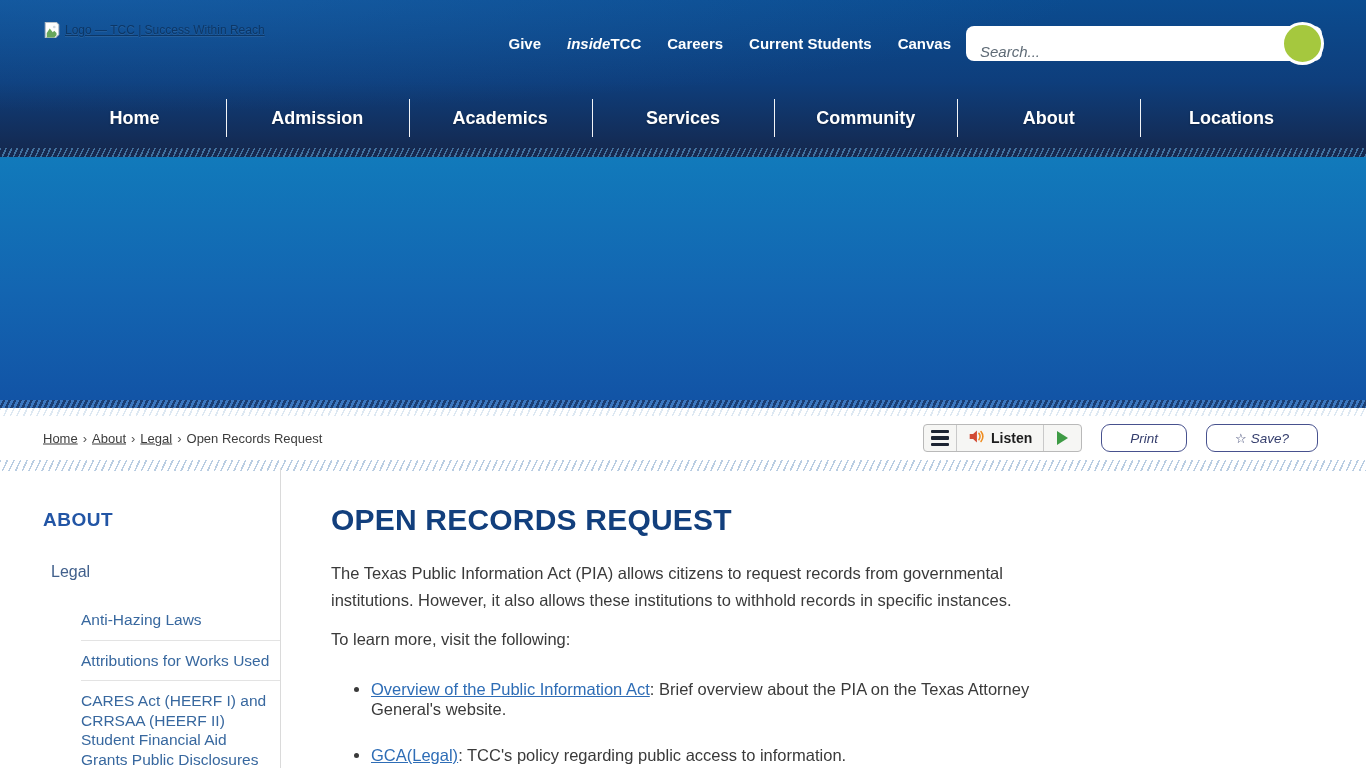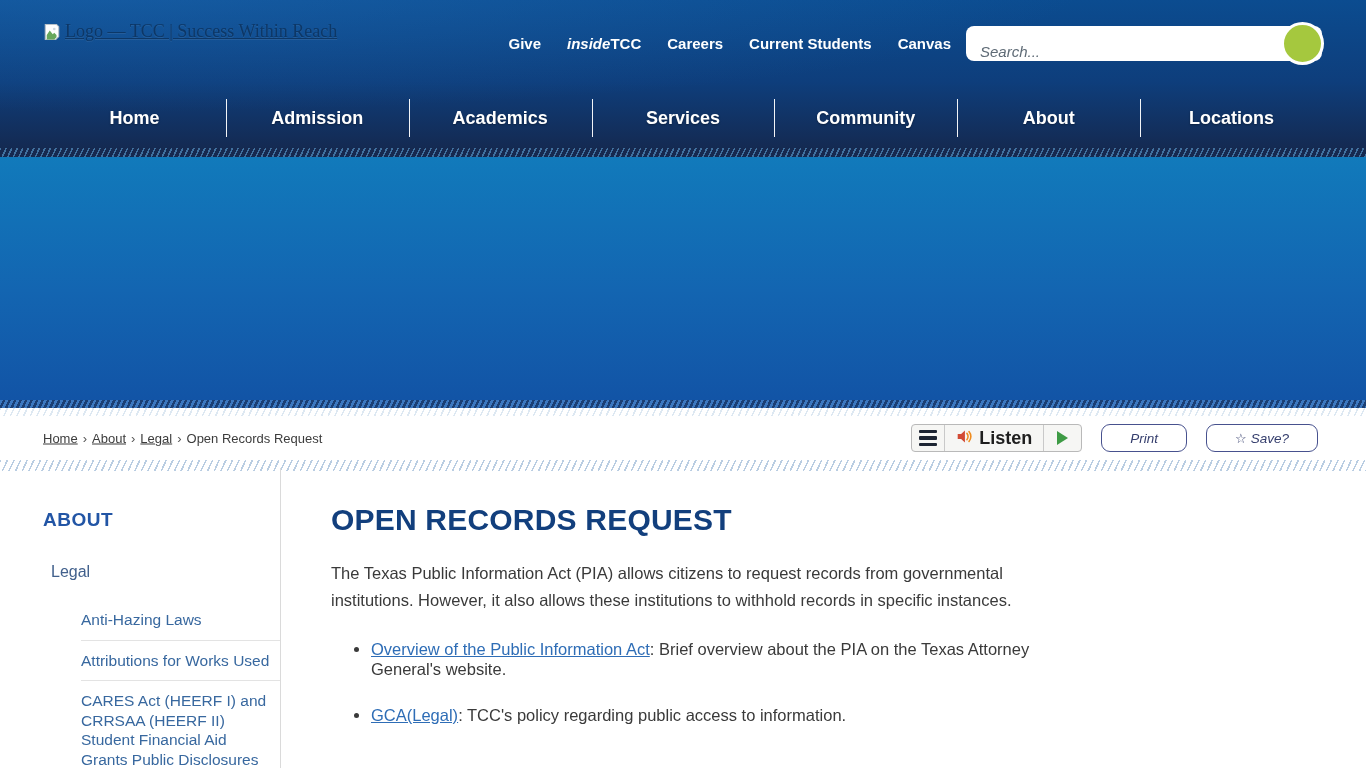--- a/index.html
+++ b/index.html
@@ -6,21 +6,21 @@
   html,body { width:1366px; height:768px; }
   body { font-family:"Liberation Sans", sans-serif; background:#fff; }
   .page { position:relative; width:1366px; height:768px; overflow:hidden; background:#fff; }
 
   
   .site-header { position:absolute; top:0; left:0; right:0; height:148px;
     background:radial-gradient(ellipse at 8% -10%, rgba(34,110,184,.45), transparent 55%),
                linear-gradient(to bottom, #0b4c90 0%, #0e3e7c 55%, #142a52 100%); }
   .logo { position:absolute; left:43px; top:21px; display:flex; align-items:center; gap:4px; text-decoration:none; cursor:pointer; }
   .logo .broken-img { width:18px; height:18px; display:inline-block; }
-  .logo-text { font-size:18px; color:#0d3766; text-decoration:underline; text-shadow:0 1px 0 rgba(255,255,255,.08);font-family:Liberation Serif, serif; }
+  .logo-text { font-size:12px; color:#0d3766; text-decoration:underline; text-shadow:0 1px 0 rgba(255,255,255,.08); }
 
   .utility-nav { position:absolute; top:35px; right:415px; display:flex; gap:26px; align-items:center; white-space:nowrap; }
   .utility-nav a { color:#fff; font-size:15px; font-weight:600; text-decoration:none; cursor:pointer; }
   .utility-nav a em { font-style:italic; font-weight:600; }
 
   .search { position:absolute; left:966px; top:26px; width:356px; height:35px; background:#fff; border-radius:8px; }
   .search input { position:absolute; inset:0; width:100%; height:100%; border:none; outline:none; background:transparent;
     border-radius:8px; padding:0 52px 0 14px; font-size:15px; color:#333; font-family:"Liberation Sans", sans-serif;margin-top:8px; }
   .search input::placeholder { color:#5f6b76; font-style:italic; }
   .search-btn { position:absolute; right:-2px; top:-4px; width:43px; height:43px; border-radius:50%;
@@ -49,21 +49,21 @@
   .breadcrumb { position:absolute; left:43px; top:50%; transform:translateY(-50%); font-size:13px; color:#3c3c3c; white-space:nowrap; }
   .breadcrumb a { color:#3c3c3c; text-decoration:underline; cursor:pointer; }
   .breadcrumb .sep { margin:0 5px; color:#555; }
 
   .toolbar { position:absolute; right:48px; top:50%; transform:translateY(-50%); display:flex; align-items:center; gap:19px; }
   .listen-widget { display:flex; align-items:stretch; height:28px; border:1px solid #b9b9b9; border-radius:4px; background:#f6f6f4; overflow:hidden; }
   .listen-seg { display:flex; align-items:center; justify-content:center; cursor:pointer; }
   .listen-menu { width:33px; border-right:1px solid #c9c9c9; flex-direction:column; gap:3px; }
   .listen-menu i { display:block; width:18px; height:3.5px; background:#1d2533; border-radius:1px; }
   .listen-main { padding:0 11px; gap:6px; }
-  .listen-label { font-size:18px; font-weight:700; color:#1e1e1e; }
+  .listen-label { font-size:14px; font-weight:700; color:#1e1e1e; }
   .listen-play { width:38px; border-left:1px solid #c9c9c9; }
   .play-tri { width:0; height:0; border-left:11px solid #3e9b45; border-top:7px solid transparent; border-bottom:7px solid transparent; }
 
   .pill-btn { height:28px; padding:0 28px; display:flex; align-items:center; gap:4px; background:#fff;
     border:1px solid #47518e; border-radius:9px; color:#353e6d; font-size:13.5px; font-style:italic; cursor:pointer;
     font-family:"Liberation Sans", sans-serif; }
   .pill-btn .star { font-style:normal; font-size:13px; }
 
   
   .sidebar { position:absolute; left:43px; top:468px; width:238px; bottom:0; border-right:1px solid #dadada; }
@@ -173,20 +173,21 @@
     <ul class="sidebar-list">
       <li>Anti-Hazing Laws</li>
       <li>Attributions for Works Used</li>
       <li>CARES Act (HEERF I) and CRRSAA (HEERF II) Student Financial Aid Grants Public Disclosures</li>
     </ul>
   </aside>
 
   <main class="main-content">
     <h1 class="page-title">OPEN RECORDS REQUEST</h1>
     <p class="intro">The Texas Public Information Act (PIA) allows citizens to request records from governmental institutions. However, it also allows these institutions to withhold records in specific instances.</p>
+    <p class="lead">To learn more, visit the following:</p>
     <ul class="link-list">
       <li>
         <a>Overview of the Public Information Act</a><span>: Brief overview about the PIA on the Texas Attorney General's website.</span>
       </li>
       <li>
         <a>GCA(Legal)</a><span>: TCC's policy regarding public access to information.</span>
       </li>
     </ul>
   </main>
 

